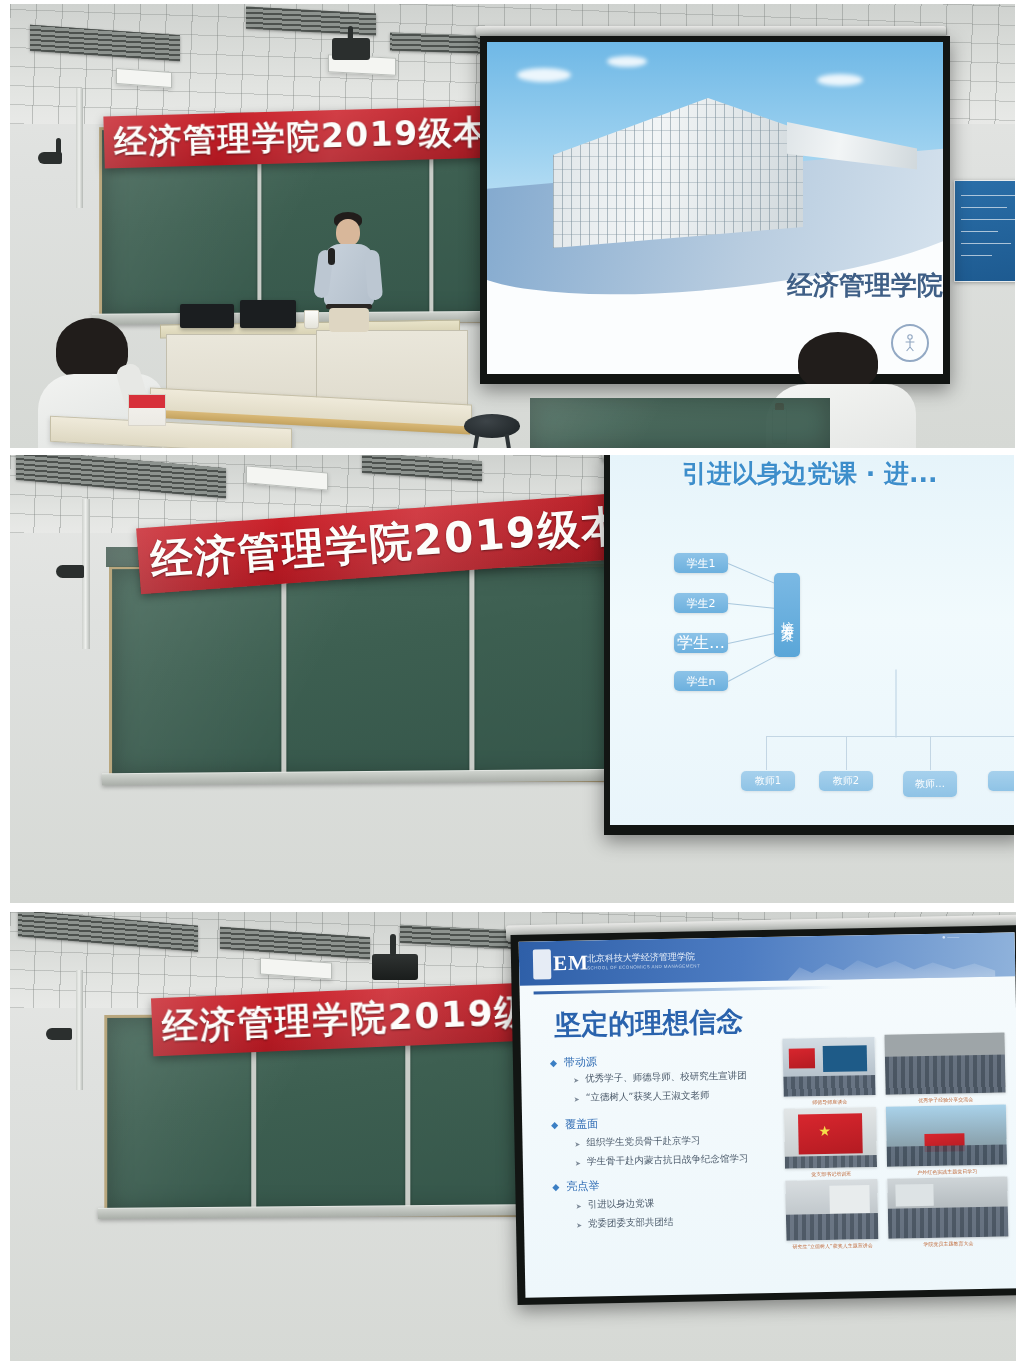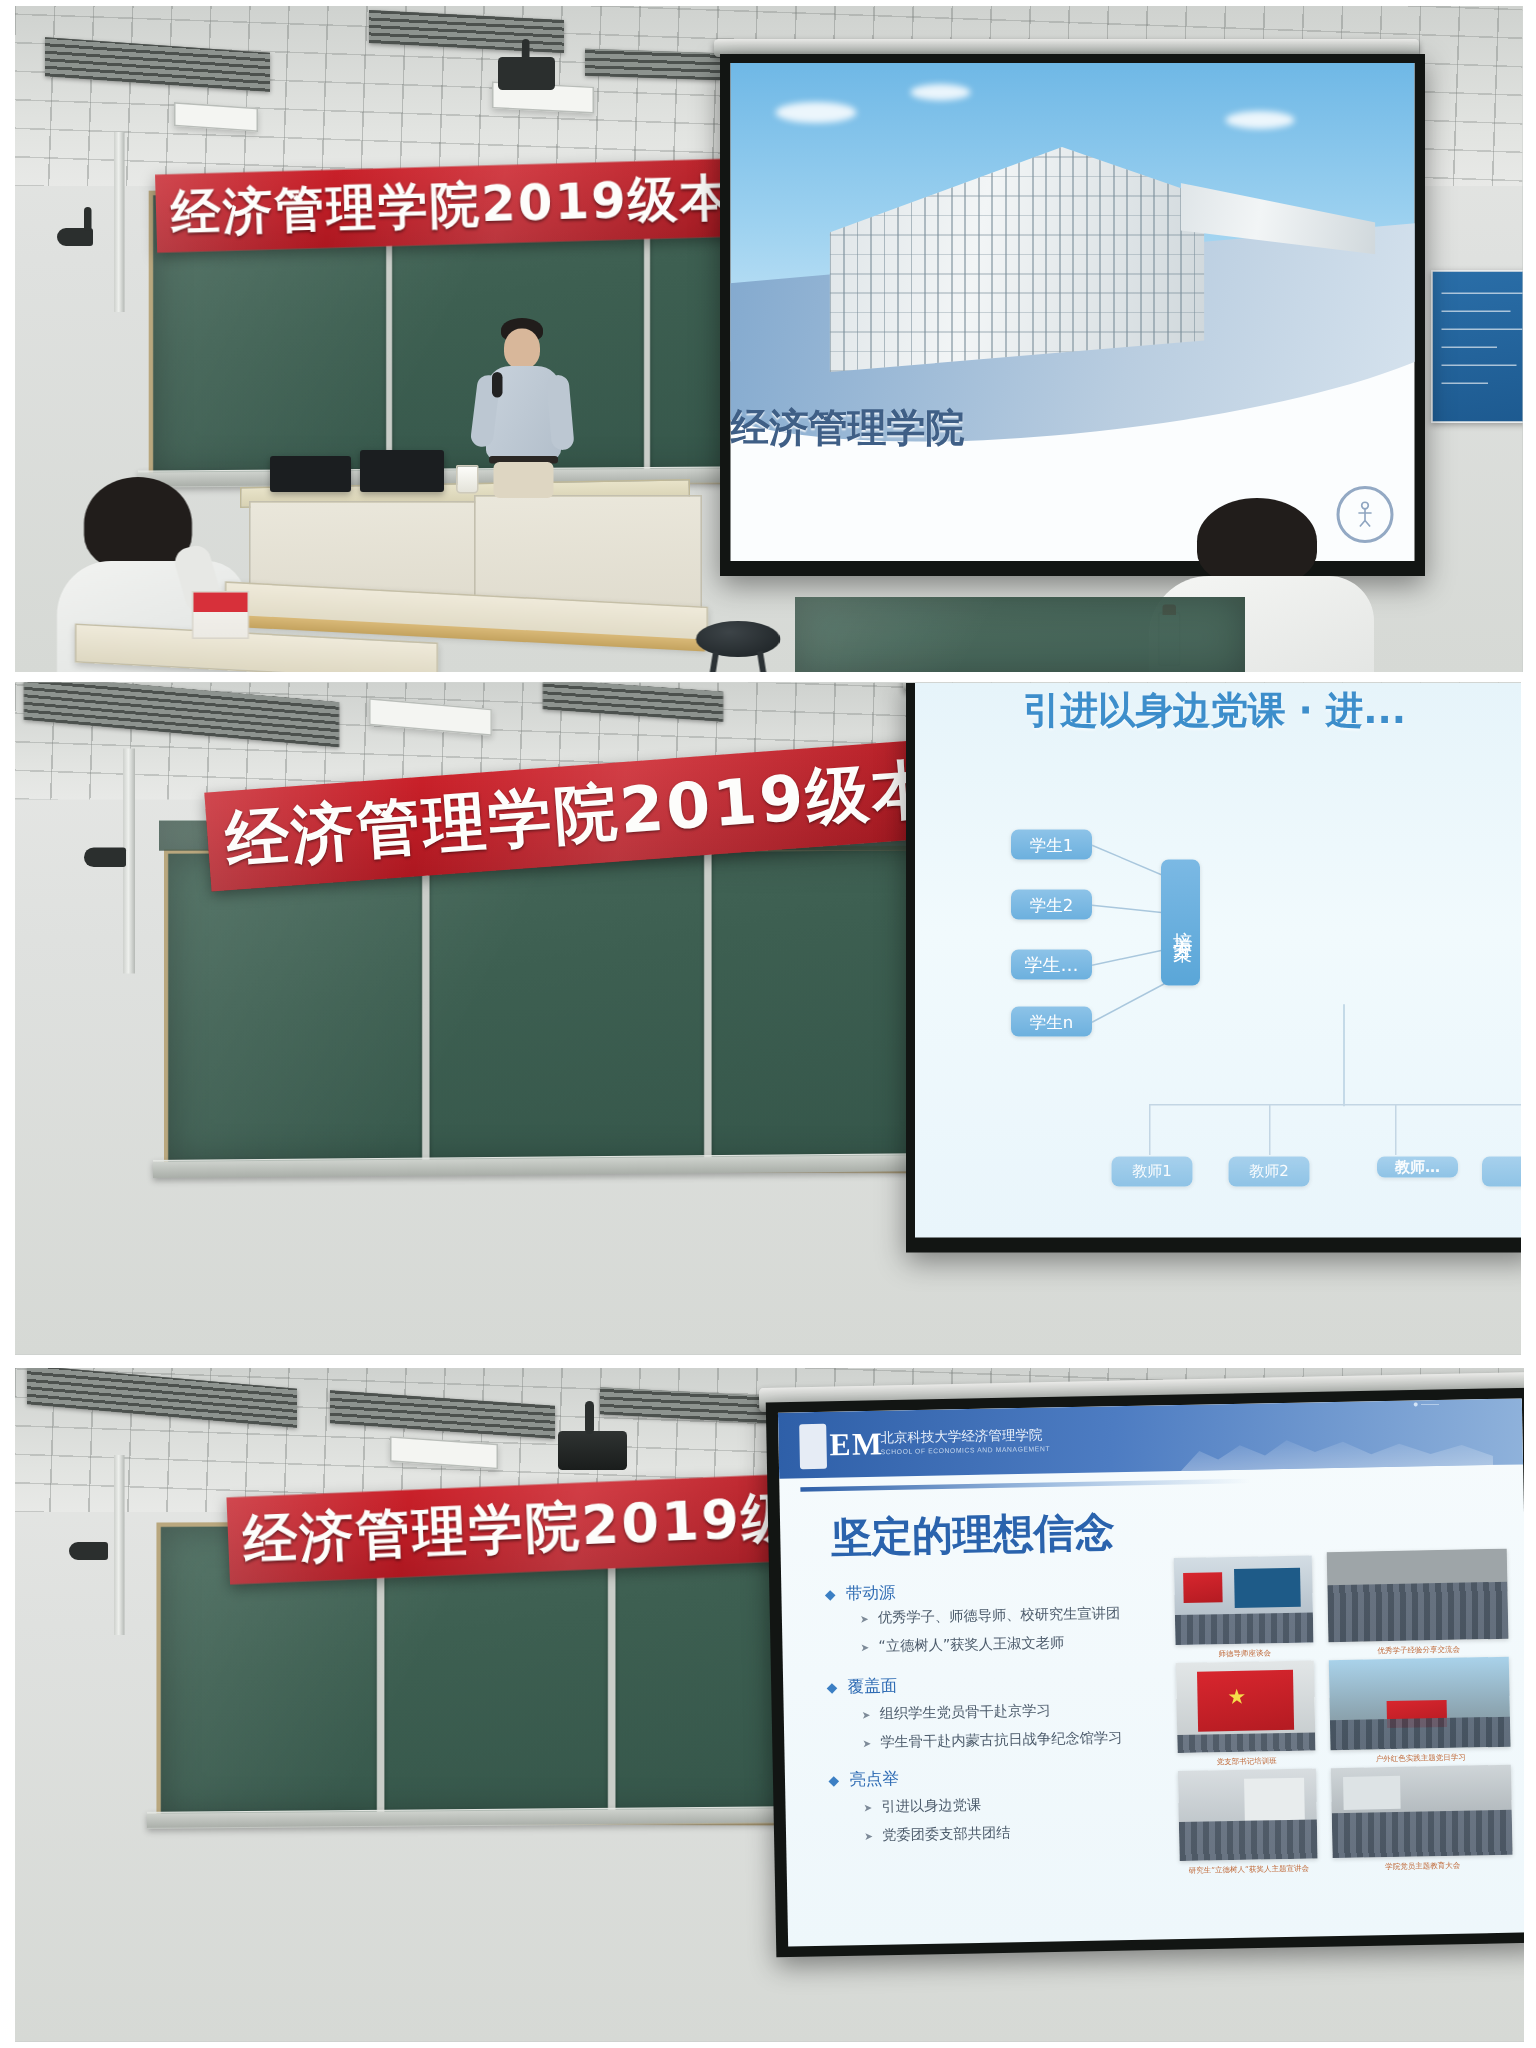--- a/index.html
+++ b/index.html
@@ -92,21 +92,21 @@
   
   .s1-sky{position:absolute;left:0;top:0;width:100%;height:60%;
      background:linear-gradient(180deg,#6fb8e6 0%,#9ed2f0 55%,#cbe7f7 100%);}
   .s1-cloud{position:absolute;background:rgba(255,255,255,.85);border-radius:50%;filter:blur(2px);}
   .s1-bldg{position:absolute;background:linear-gradient(100deg,#dfe5e8 0%,#f2f5f6 40%,#cfd7db 100%);
      box-shadow:0 3px 10px rgba(0,0,0,.14);}
   .s1-bldg-grid{position:absolute;inset:0;
      background-image:repeating-linear-gradient(90deg,rgba(120,140,152,.55) 0 1px,rgba(0,0,0,0) 1px 9px),
                       repeating-linear-gradient(0deg,rgba(120,140,152,.35) 0 1px,rgba(0,0,0,0) 1px 13px);}
   .s1-swoosh{position:absolute;background:linear-gradient(110deg,#7ea6cd 0%,#b9cde0 55%,#dde8f1 100%);}
-  .s1-title{position:absolute;width:100%;text-align:left;color:#3f5f86;font-weight:bold;
+  .s1-title{position:absolute;width:100%;text-align:right;color:#3f5f86;font-weight:bold;
      font-family:"DejaVu Sans","Liberation Sans",sans-serif;text-shadow:0 1px 1px rgba(255,255,255,.8);}
   .s1-logo{position:absolute;border:2px solid #93a9c4;border-radius:50%;color:#8fa5c0;
      display:flex;align-items:center;justify-content:center;font-size:11px;}
 
   
   .s2-title{position:absolute;color:#3d8ecb;font-weight:bold;white-space:nowrap;
      font-family:"DejaVu Sans","Liberation Sans",sans-serif;text-shadow:0 1px 2px rgba(255,255,255,.6);}
   .node-box{position:absolute;background:linear-gradient(180deg,#8dc3e8 0%,#6cb0de 100%);
      border-radius:5px;color:#fff;display:flex;align-items:center;justify-content:center;
      box-shadow:0 1px 3px rgba(0,0,0,.13);font-family:"DejaVu Sans","Liberation Sans",sans-serif;}
@@ -292,40 +292,40 @@
         <span class="banner-text" style="font-size:42px;padding-left:12px;">经济管理学院2019级本科</span>
       </div>
 
       <div class="screen-roller" style="left:592px;top:-6px;width:420px;height:12px;"></div>
       <div class="screen-frame" style="left:594px;top:-4px;width:420px;height:384px;">
         <div class="slide" style="left:6px;top:4px;width:408px;height:370px;background:linear-gradient(180deg,#e6f4fa 0%,#f1fafd 45%,#e9f5fb 100%);">
           <div class="s2-title" style="left:72px;top:2px;font-size:25px;">引进以身边党课 · 进...</div>
 
           <div class="node-box" style="left:64px;top:98px;width:54px;height:20px;font-size:11px;">学生1</div>
           <div class="node-box" style="left:64px;top:138px;width:54px;height:20px;font-size:11px;">学生2</div>
-          <div class="node-box" style="left:64px;top:178px;width:54px;height:20px;font-size:12px;">学生…</div>
+          <div class="node-box" style="left:64px;top:178px;width:54px;height:20px;font-size:16px;">学生…</div>
           <div class="node-box" style="left:64px;top:216px;width:54px;height:20px;font-size:11px;">学生n</div>
 
           <div class="connector" style="left:118px;top:108px;width:58px;transform:rotate(23deg);"></div>
           <div class="connector" style="left:118px;top:148px;width:56px;transform:rotate(6deg);"></div>
           <div class="connector" style="left:118px;top:188px;width:56px;transform:rotate(-12deg);"></div>
           <div class="connector" style="left:118px;top:226px;width:60px;transform:rotate(-28deg);"></div>
 
           <div class="node-vert" style="left:164px;top:118px;width:26px;height:84px;font-size:13px;">培养方案</div>
 
 
           <div class="connector" style="left:286px;top:214px;width:68px;height:1px;transform:rotate(90deg);transform-origin:0 50%;background:#b7d0e1;"></div>
           <div class="hline" style="left:156px;top:281px;width:252px;height:1px;"></div>
           <div class="hline" style="left:156px;top:281px;width:1px;height:34px;"></div>
           <div class="hline" style="left:236px;top:281px;width:1px;height:34px;"></div>
           <div class="hline" style="left:320px;top:281px;width:1px;height:34px;"></div>
 
           <div class="node-box" style="left:131px;top:316px;width:54px;height:20px;font-size:10px;opacity:.72;">教师1</div>
           <div class="node-box" style="left:209px;top:316px;width:54px;height:20px;font-size:10px;opacity:.72;">教师2</div>
-          <div class="node-box" style="left:308px;top:316px;width:54px;height:14px;font-size:10px;opacity:.72;font-weight:bold;">教师…</div>
+          <div class="node-box" style="left:293px;top:316px;width:54px;height:26px;font-size:10px;opacity:.72;">教师…</div>
           <div class="node-box" style="left:378px;top:316px;width:36px;height:20px;font-size:10px;opacity:.72;"></div>
         </div>
       </div>
 
     </div>
   </div>
 
   <div class="panel" id="panel-3">
     <div class="room">
       <div class="wall"></div>

